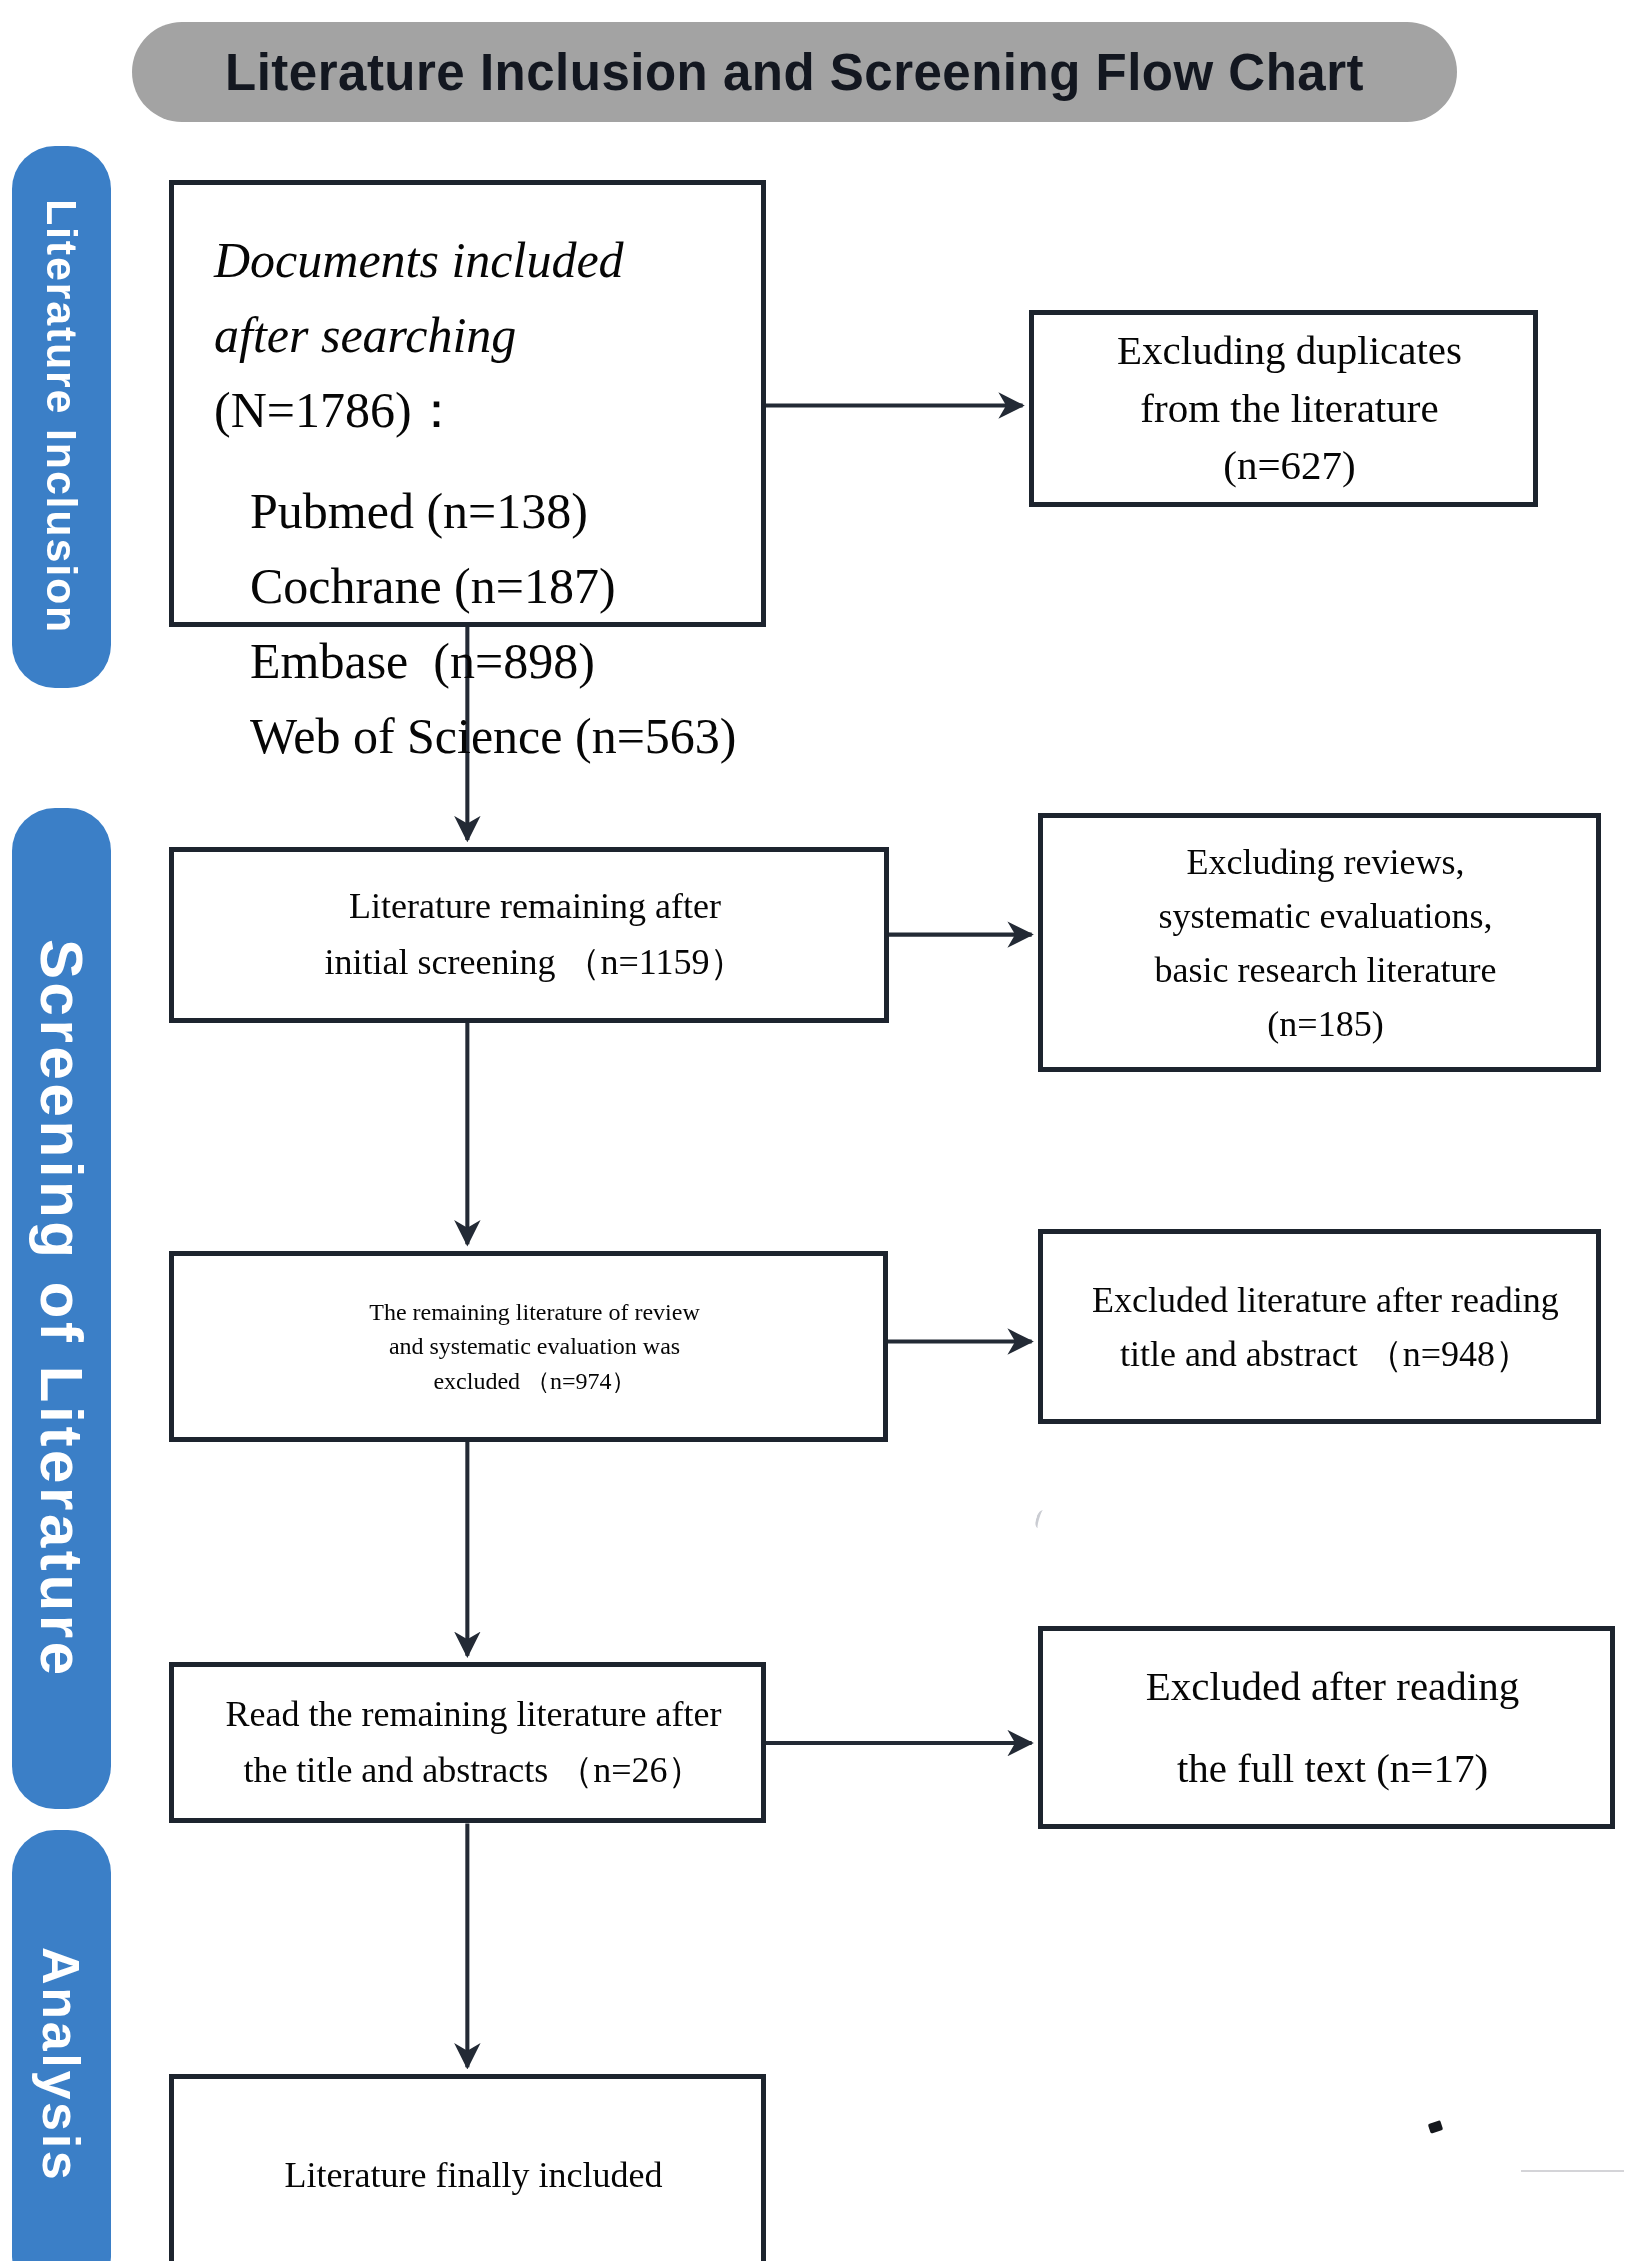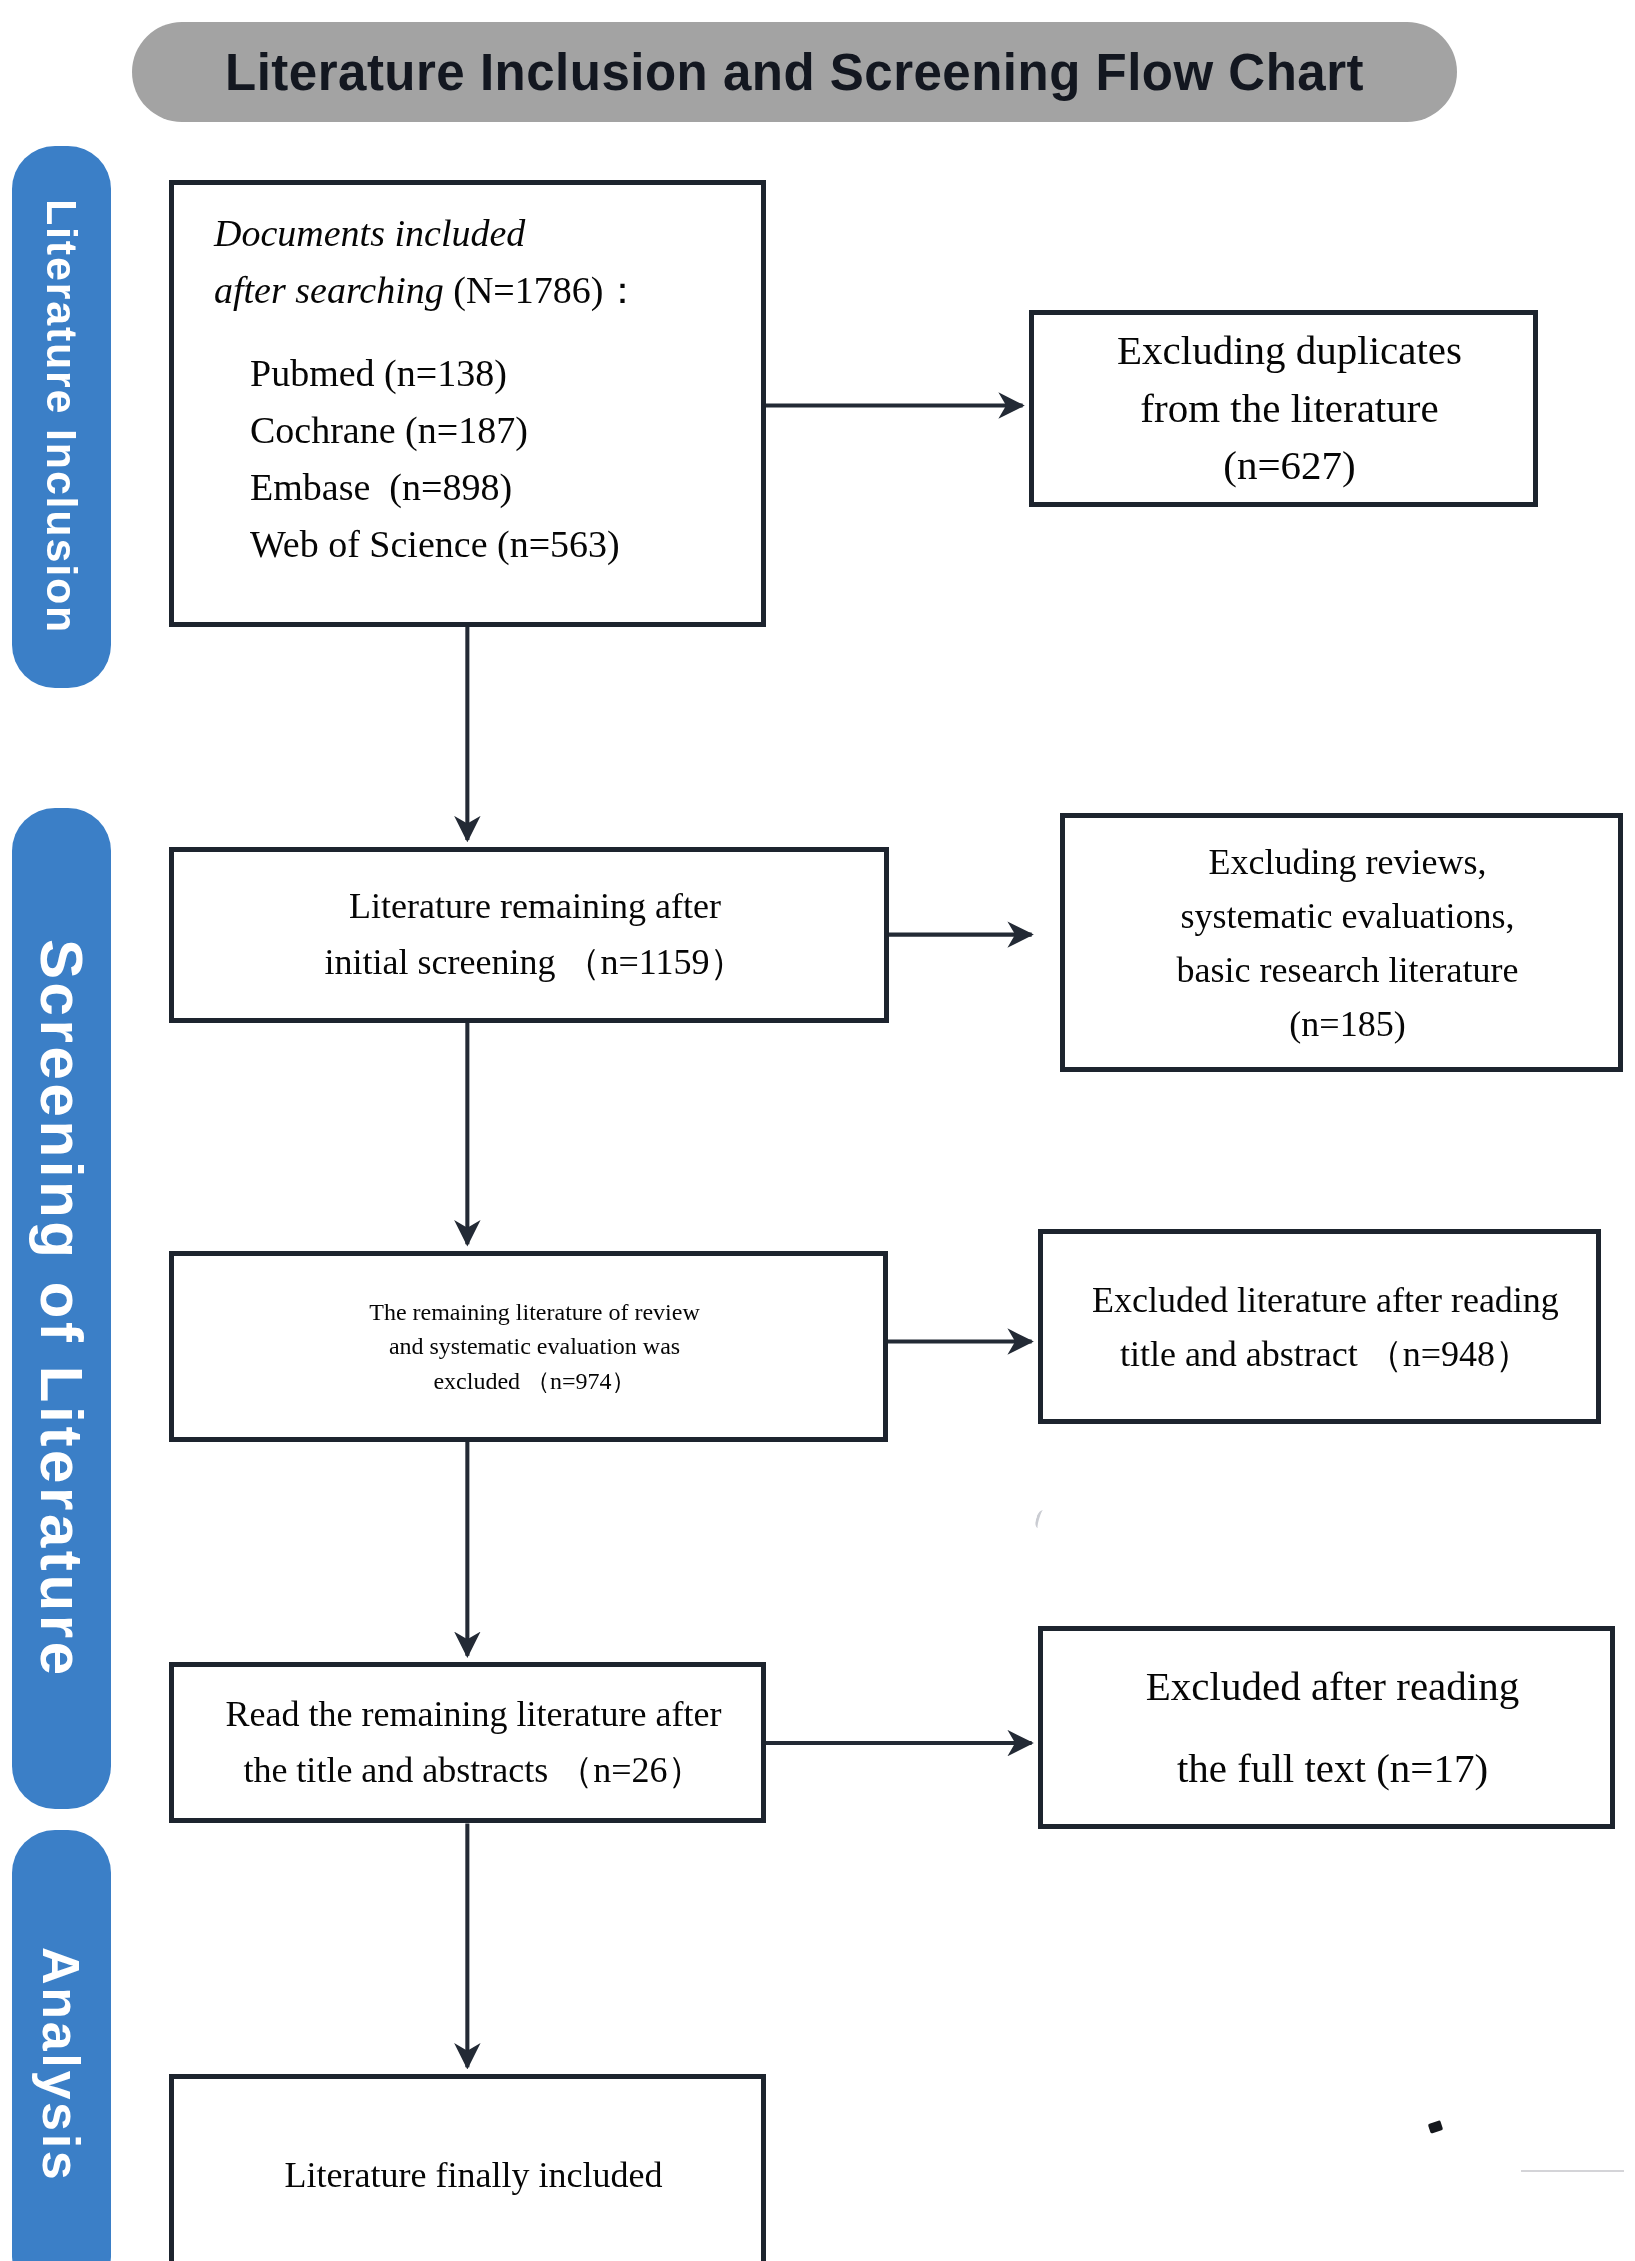--- a/index.html
+++ b/index.html
@@ -33,31 +33,31 @@
   
   .box{
     position:absolute;background:#ffffff;border:5px solid #1d242e;box-sizing:border-box;
     display:flex;flex-direction:column;justify-content:center;
     text-align:center;color:#060606;z-index:2;padding-left:12px;
   }
   .ln{display:block;}
   #box-search{
     left:169px;top:180px;width:597px;height:447px;
     text-align:left;justify-content:flex-start;
-    padding:20px 9px 0 40px;font-size:38px;line-height:1.5;
+    padding:38px 9px 0 40px;font-size:50px;line-height:1.5;
   }
   #box-search .it{font-style:italic;}
   #box-search .src{padding-left:36px;white-space:pre-wrap;}
   #box-search .src-first{margin-top:26px;}
   #box-initial  {left:169px;top:847px;width:720px;height:176px;font-size:36px;line-height:1.55;}
   #box-review   {left:169px;top:1251px;width:719px;height:191px;font-size:24px;line-height:1.42;}
   #box-read     {left:169px;top:1662px;width:597px;height:161px;font-size:36px;line-height:1.55;}
   #box-final    {left:169px;top:2074px;width:597px;height:204px;font-size:36px;line-height:1.55;}
   #box-dup      {left:1029px;top:310px;width:509px;height:197px;font-size:41px;line-height:1.4;}
-  #box-types    {left:1060px;top:813px;width:563px;height:259px;font-size:36px;line-height:1.5;}
+  #box-types    {left:1038px;top:813px;width:563px;height:259px;font-size:36px;line-height:1.5;}
   #box-abstract {left:1038px;top:1229px;width:563px;height:195px;font-size:36px;line-height:1.5;}
   #box-fulltext {left:1038px;top:1626px;width:577px;height:203px;font-size:41px;line-height:1.5;gap:20px;}
   
   .connectors{position:absolute;left:0;top:0;z-index:1;}
   
   .speck{position:absolute;left:1429px;top:2122px;width:12.7px;height:10px;
          background:#15181d;border-radius:1.8px;transform:rotate(-18deg);}
   .tick{position:absolute;left:1036px;top:1510px;width:6.3px;height:19px;
         border-left:3.2px solid #b9bcc4;border-radius:50%;transform:rotate(16deg);opacity:.75;}
   .scanline{position:absolute;left:1521px;top:2170px;width:103px;height:2.3px;background:#d4d4d8;}

